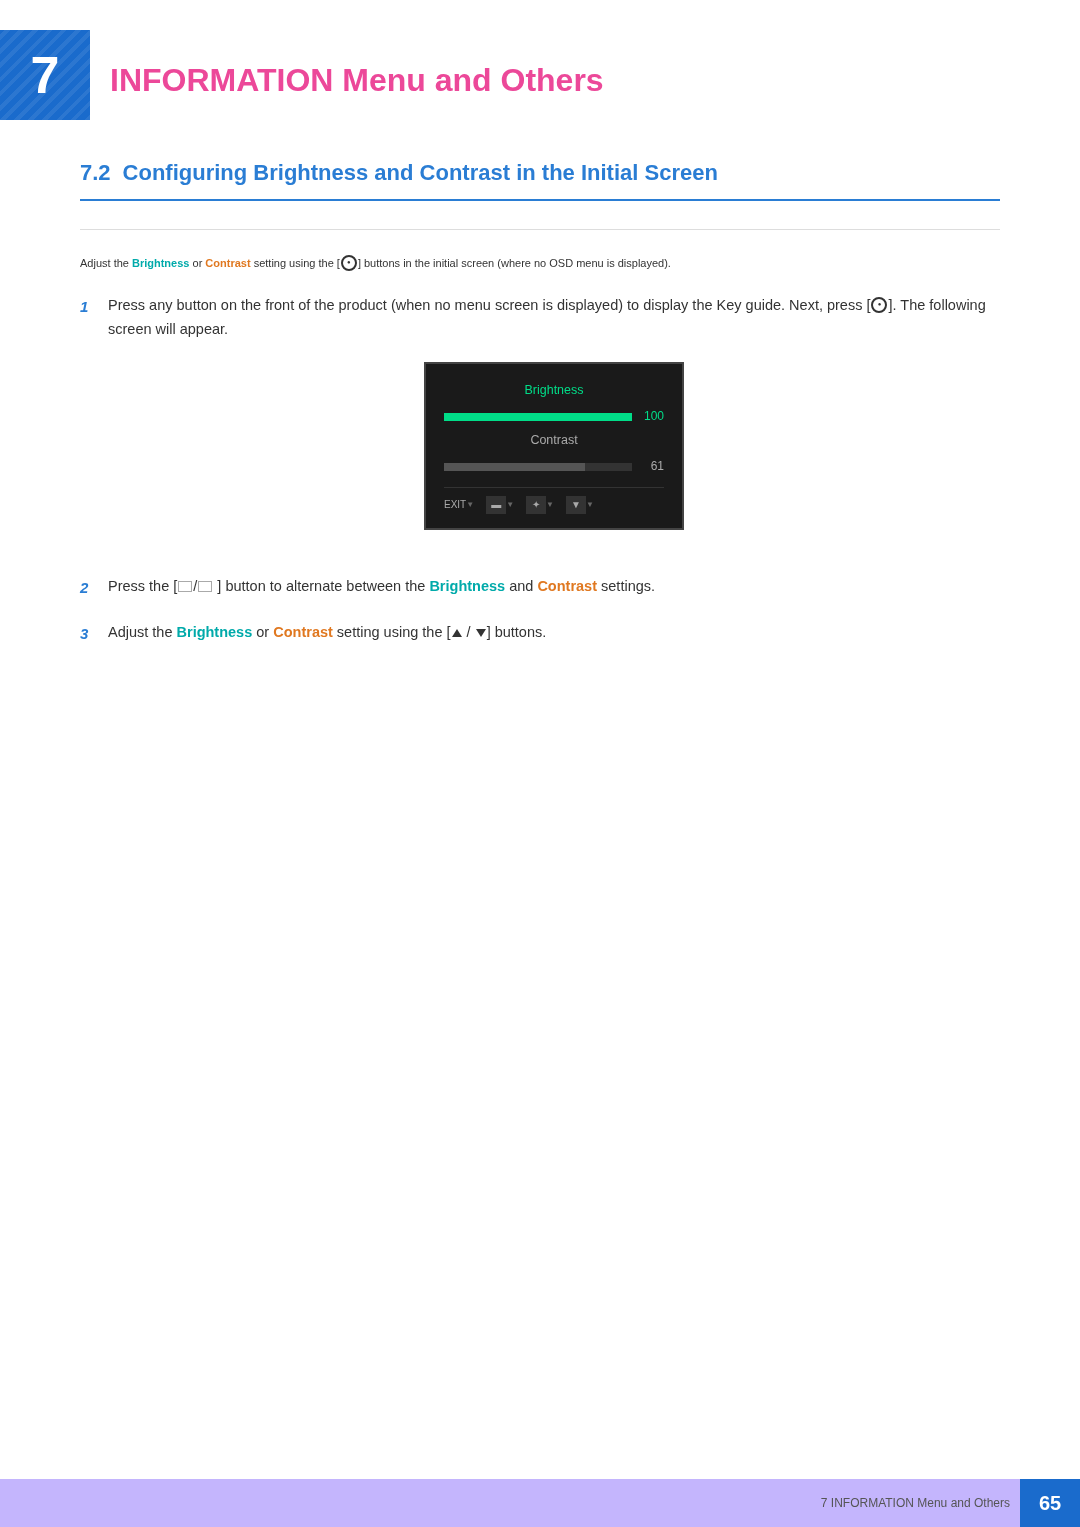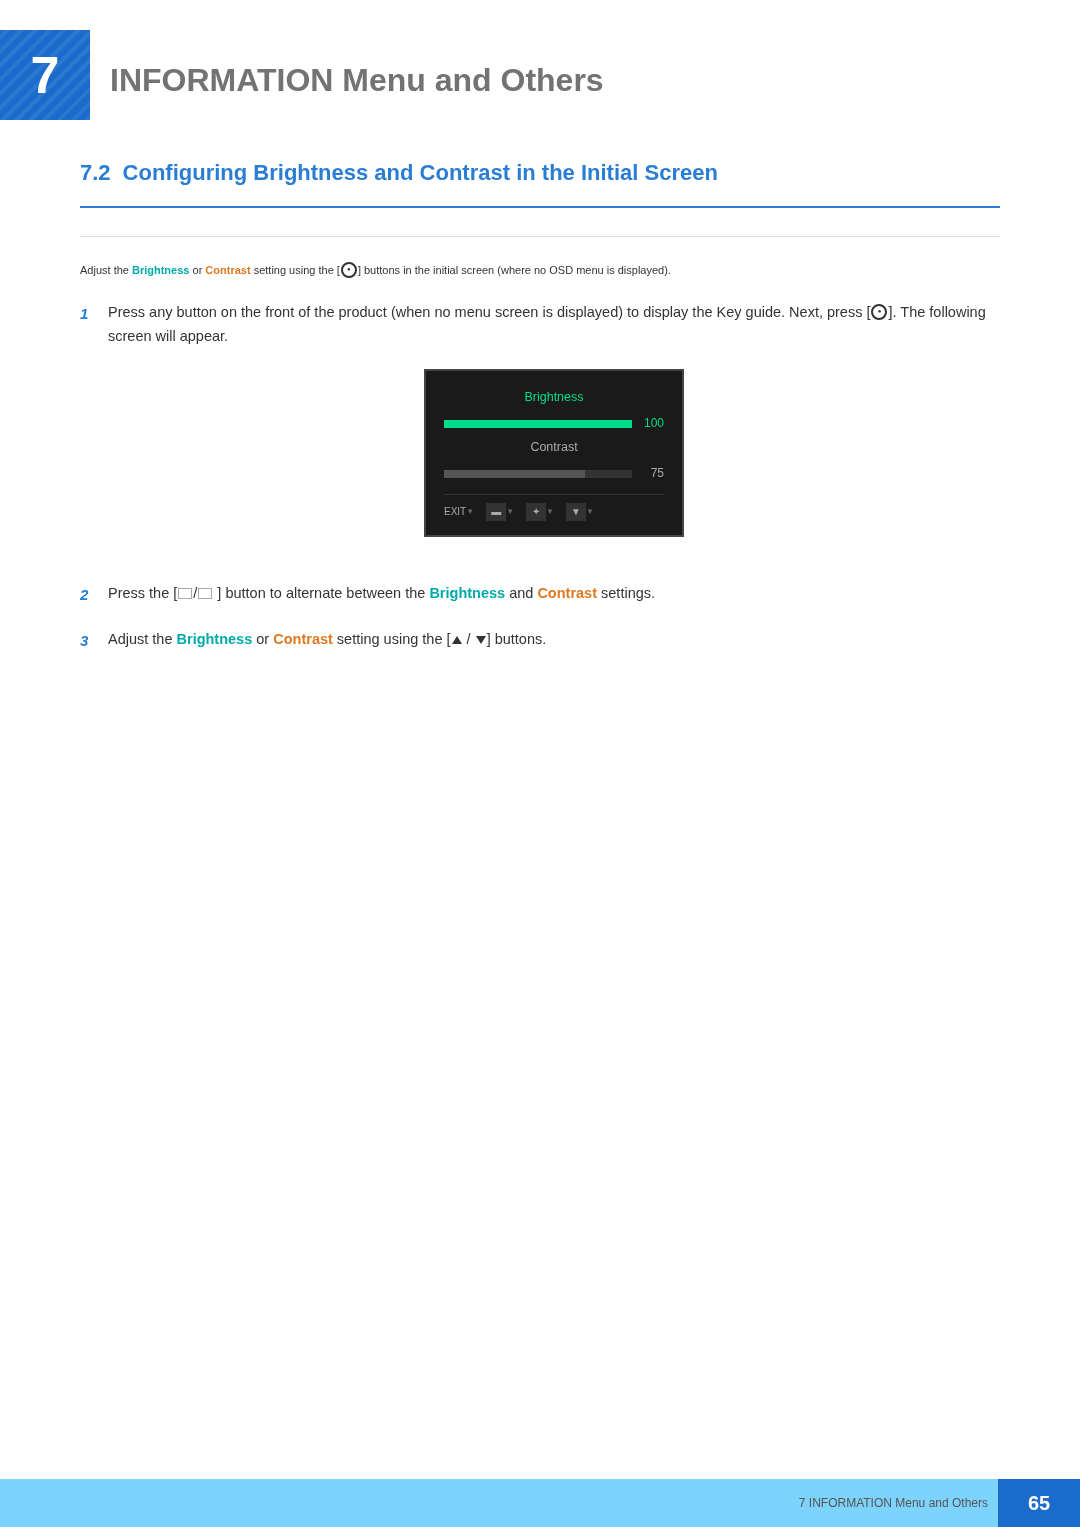--- a/index.html
+++ b/index.html
@@ -51,36 +51,36 @@
       font-size: 52px;
       font-weight: bold;
       color: #ffffff;
       position: relative;
       z-index: 1;
     }
 
     .chapter-title {
       font-size: 32px;
       font-weight: bold;
-      color: #737373;
+      color: #ec4899;
       padding-top: 10px;
     }
 
     
     .content-area {
       padding: 10px 80px 100px 80px;
     }
 
     
     .section-heading {
       font-size: 22px;
       font-weight: bold;
       color: #2a7dd4;
       margin-bottom: 28px;
-      padding-bottom: 20px;
+      padding-bottom: 13px;
       border-bottom: 2px solid #2a7dd4;
     }
 
     .section-number {
       margin-right: 12px;
     }
 
     
     .body-text {
       font-size: 11px;
@@ -229,40 +229,40 @@
       align-items: center;
     }
 
     
     .page-footer {
       position: absolute;
       bottom: 0;
       left: 0;
       right: 0;
       height: 48px;
-      background: #7dd3fc;
+      background: #c4b5fd;
       display: flex;
       align-items: center;
       justify-content: flex-end;
       padding-right: 0;
       margin-top: 12px;
     }
 
     .footer-text {
       font-size: 12px;
       color: #555;
       padding-right: 10px;
     }
 
     .footer-page-badge {
       background: #1a6bcc;
       color: #ffffff;
       font-size: 20px;
       font-weight: bold;
-      width: 82px;
+      width: 60px;
       height: 48px;
       display: flex;
       align-items: center;
       justify-content: center;
     }
 
     .inline-icon {
       display: inline-block;
       width: 16px;
       height: 16px;
@@ -358,21 +358,21 @@
                 <div class="osd-bar-fill-bright"></div>
               </div>
               <span class="osd-value">100</span>
             </div>
 
             <div class="osd-contrast-label">Contrast</div>
             <div class="osd-bar-row">
               <div class="osd-bar-bg">
                 <div class="osd-bar-fill-contrast"></div>
               </div>
-              <span class="osd-value-gray">75</span>
+              <span class="osd-value-gray">61</span>
             </div>
 
             <div class="osd-footer">
               <div class="osd-footer-col">
                 <span class="osd-exit-label">EXIT</span>
                 <span class="osd-footer-arrow">▼</span>
               </div>
               <div class="osd-footer-col">
                 <div class="osd-btn">▬</div>
                 <span class="osd-footer-arrow">▼</span>

